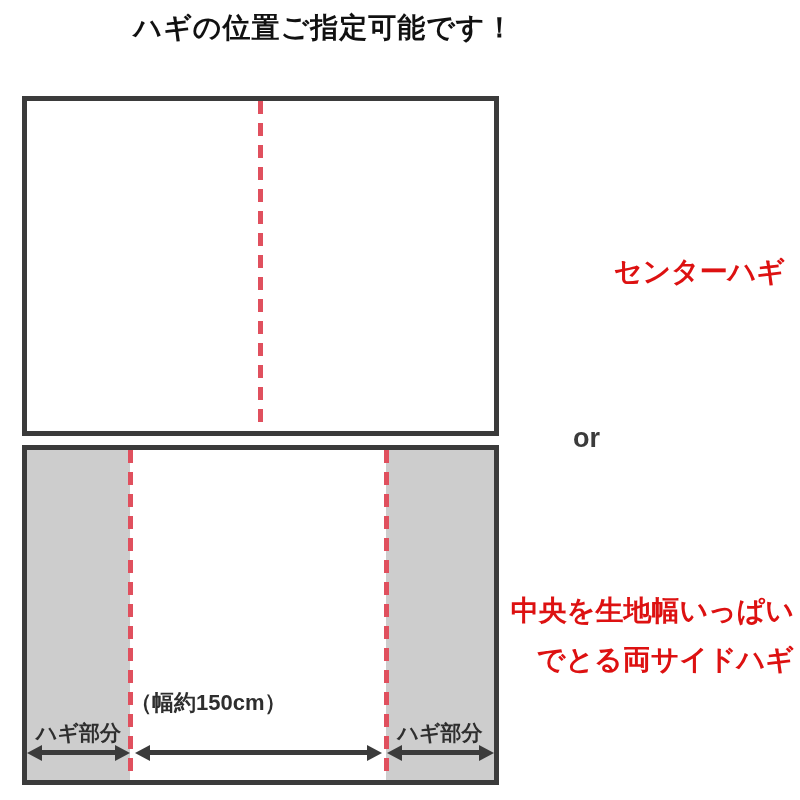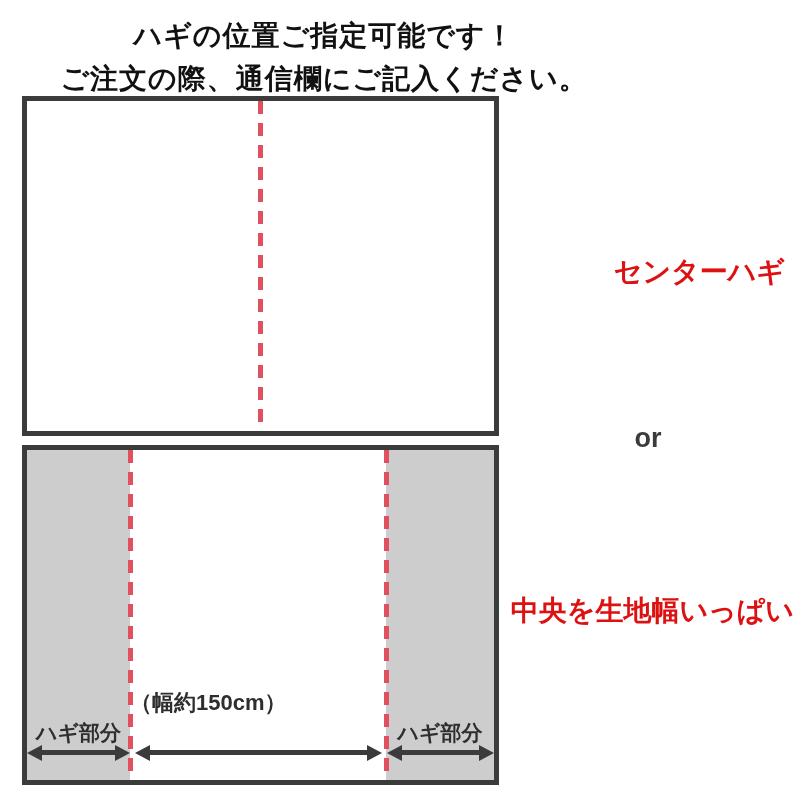--- a/index.html
+++ b/index.html
@@ -19,21 +19,21 @@
     position: relative;
     width: 800px;
     height: 800px;
     background: var(--page-bg);
     overflow: hidden;
   }
 
   
   .header {
     position: absolute;
-    top: 14px;
+    top: 6px;
     left: 0;
     width: 648px;
     text-align: center;
     font-weight: bold;
     font-size: 28px;
     line-height: 43px;
     color: #111111;
     letter-spacing: 1px;
   }
 
@@ -139,34 +139,32 @@
     left: 500px;
     width: 294px;
     font-size: 28px;
     line-height: 49px;
   }
   .or-label {
     position: absolute;
     top: 423px;
     left: 573px;
     width: 150px;
-    text-align: center;
     font-size: 27px;
     font-weight: bold;
     color: var(--outline-dark);
   }
 </style>
 </head>
 <body>
 
 <div class="page">
 
   <div class="header">
     <div>ハギの位置ご指定可能です！</div>
-    <div>ご注文の際、通信欄にご記入ください。</div>
   </div>
 
   <div class="fabric-rect rect-top">
     <div class="dash-v dash-center"></div>
   </div>
 
   <div class="option-label label-center-seam">センターハギ</div>
 
   <div class="or-label">or</div>
 
@@ -191,15 +189,16 @@
     <div class="range-arrow arrow-center">
       <div class="shaft"></div>
     </div>
     <div class="range-arrow arrow-right">
       <div class="shaft"></div>
     </div>
   </div>
 
   <div class="option-label label-both-sides">
     <div>中央を生地幅いっぱい</div>
+    <div>でとる両サイドハギ</div>
   </div>
 
 </div>
 
 </body></html>

